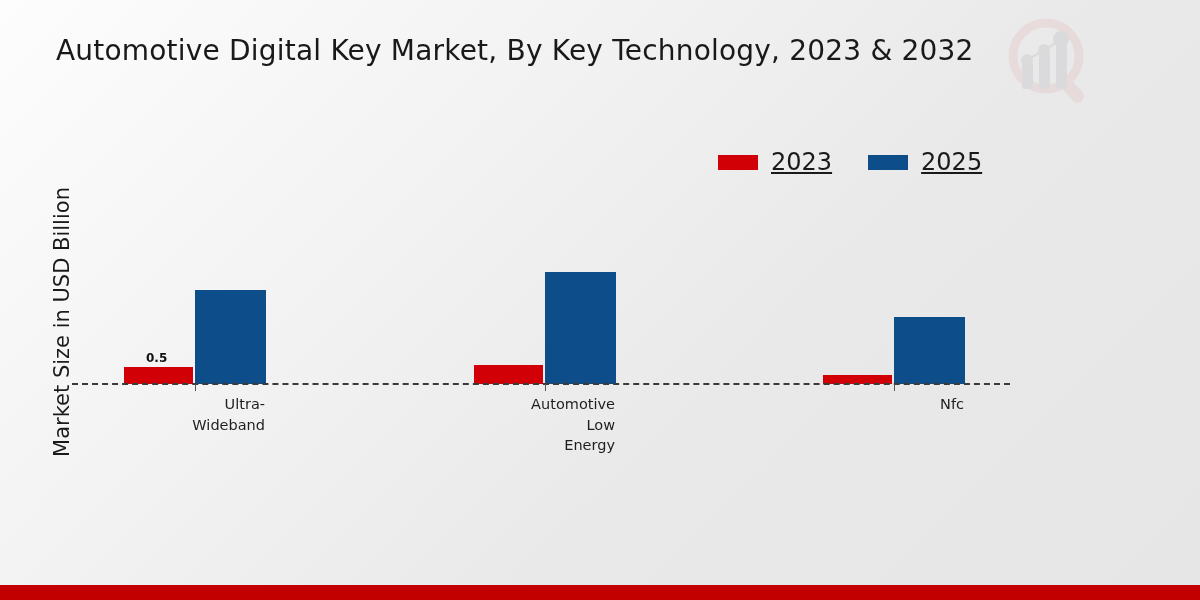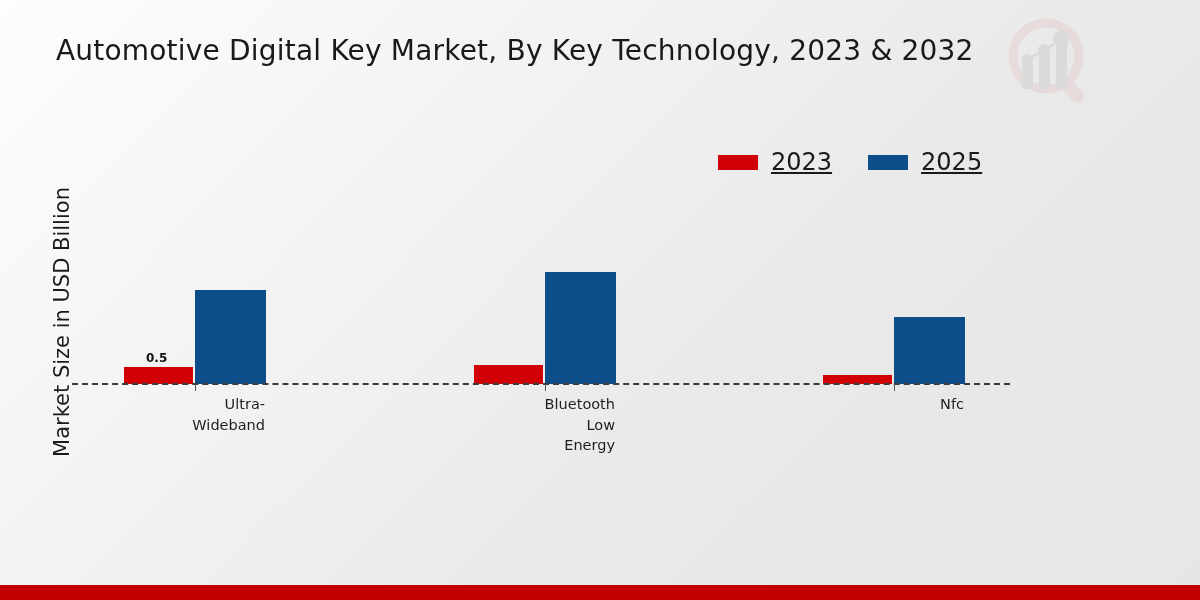--- a/index.html
+++ b/index.html
@@ -202,20 +202,20 @@
   <div id="baseline"></div>
 
   <div class="tick" style="left:195px;"></div>
   <div class="tick" style="left:545px;"></div>
   <div class="tick" style="left:894px;"></div>
 
   <div class="value-label" style="left:146px; top:351px;">0.5</div>
 
   <div class="cat-label" style="left:125px; width:140px;">Ultra-
 Wideband</div>
-  <div class="cat-label" style="left:475px; width:140px;">Bluetooth
+  <div class="cat-label" style="left:475px; width:140px;">Automotive
 Low
 Energy</div>
   <div class="cat-label" style="left:824px; width:140px;">Nfc</div>
 
   <div id="bottom-strip"></div>
 
 </div>
 
 </body></html>

